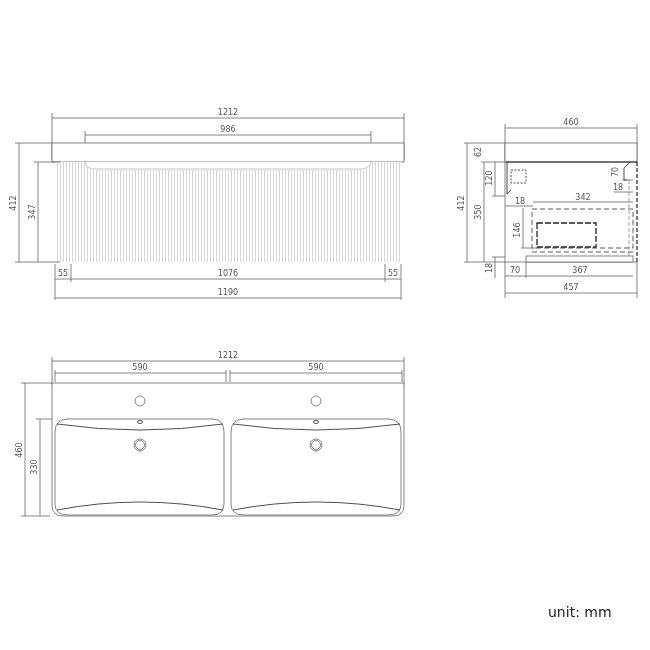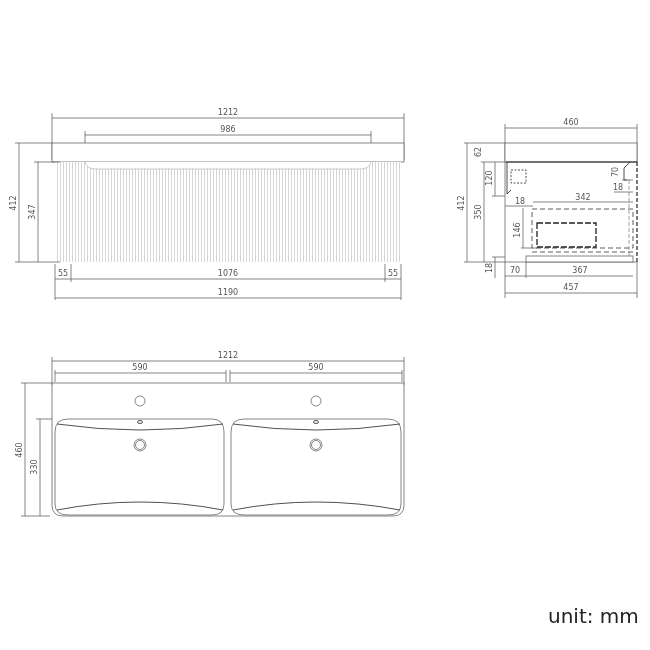--- a/index.html
+++ b/index.html
@@ -1,19 +1,19 @@
 <!DOCTYPE html>
 <html><head>
 <meta charset="utf-8">
 <style>
   html, body { margin:0; padding:0; background:#ffffff; }
   #canvas { position:relative; width:650px; height:650px; background:#fff; overflow:hidden; }
   svg { position:absolute; left:0; top:0; }
   .dim { font-family:"DejaVu Sans", sans-serif; font-size:8px; fill:#555; }
-  .unit { position:absolute; left:548px; top:604px; font-family:"DejaVu Sans", sans-serif; font-size:20px; color:#222; }
+  .unit { position:absolute; left:548px; top:604px; font-family:"DejaVu Sans", sans-serif; font-size:14px; color:#222; }
 </style>
 </head>
 <body>
 
 <div id="canvas">
 <svg width="650" height="650" viewBox="0 0 650 650" xmlns="http://www.w3.org/2000/svg">
   <defs>
     <pattern id="flutes" width="3" height="10" patternUnits="userSpaceOnUse">
       <rect width="3" height="10" fill="#fff"></rect>
       <line x1="0.5" y1="0" x2="0.5" y2="10" stroke="#bbb" stroke-width="0.6"></line>

